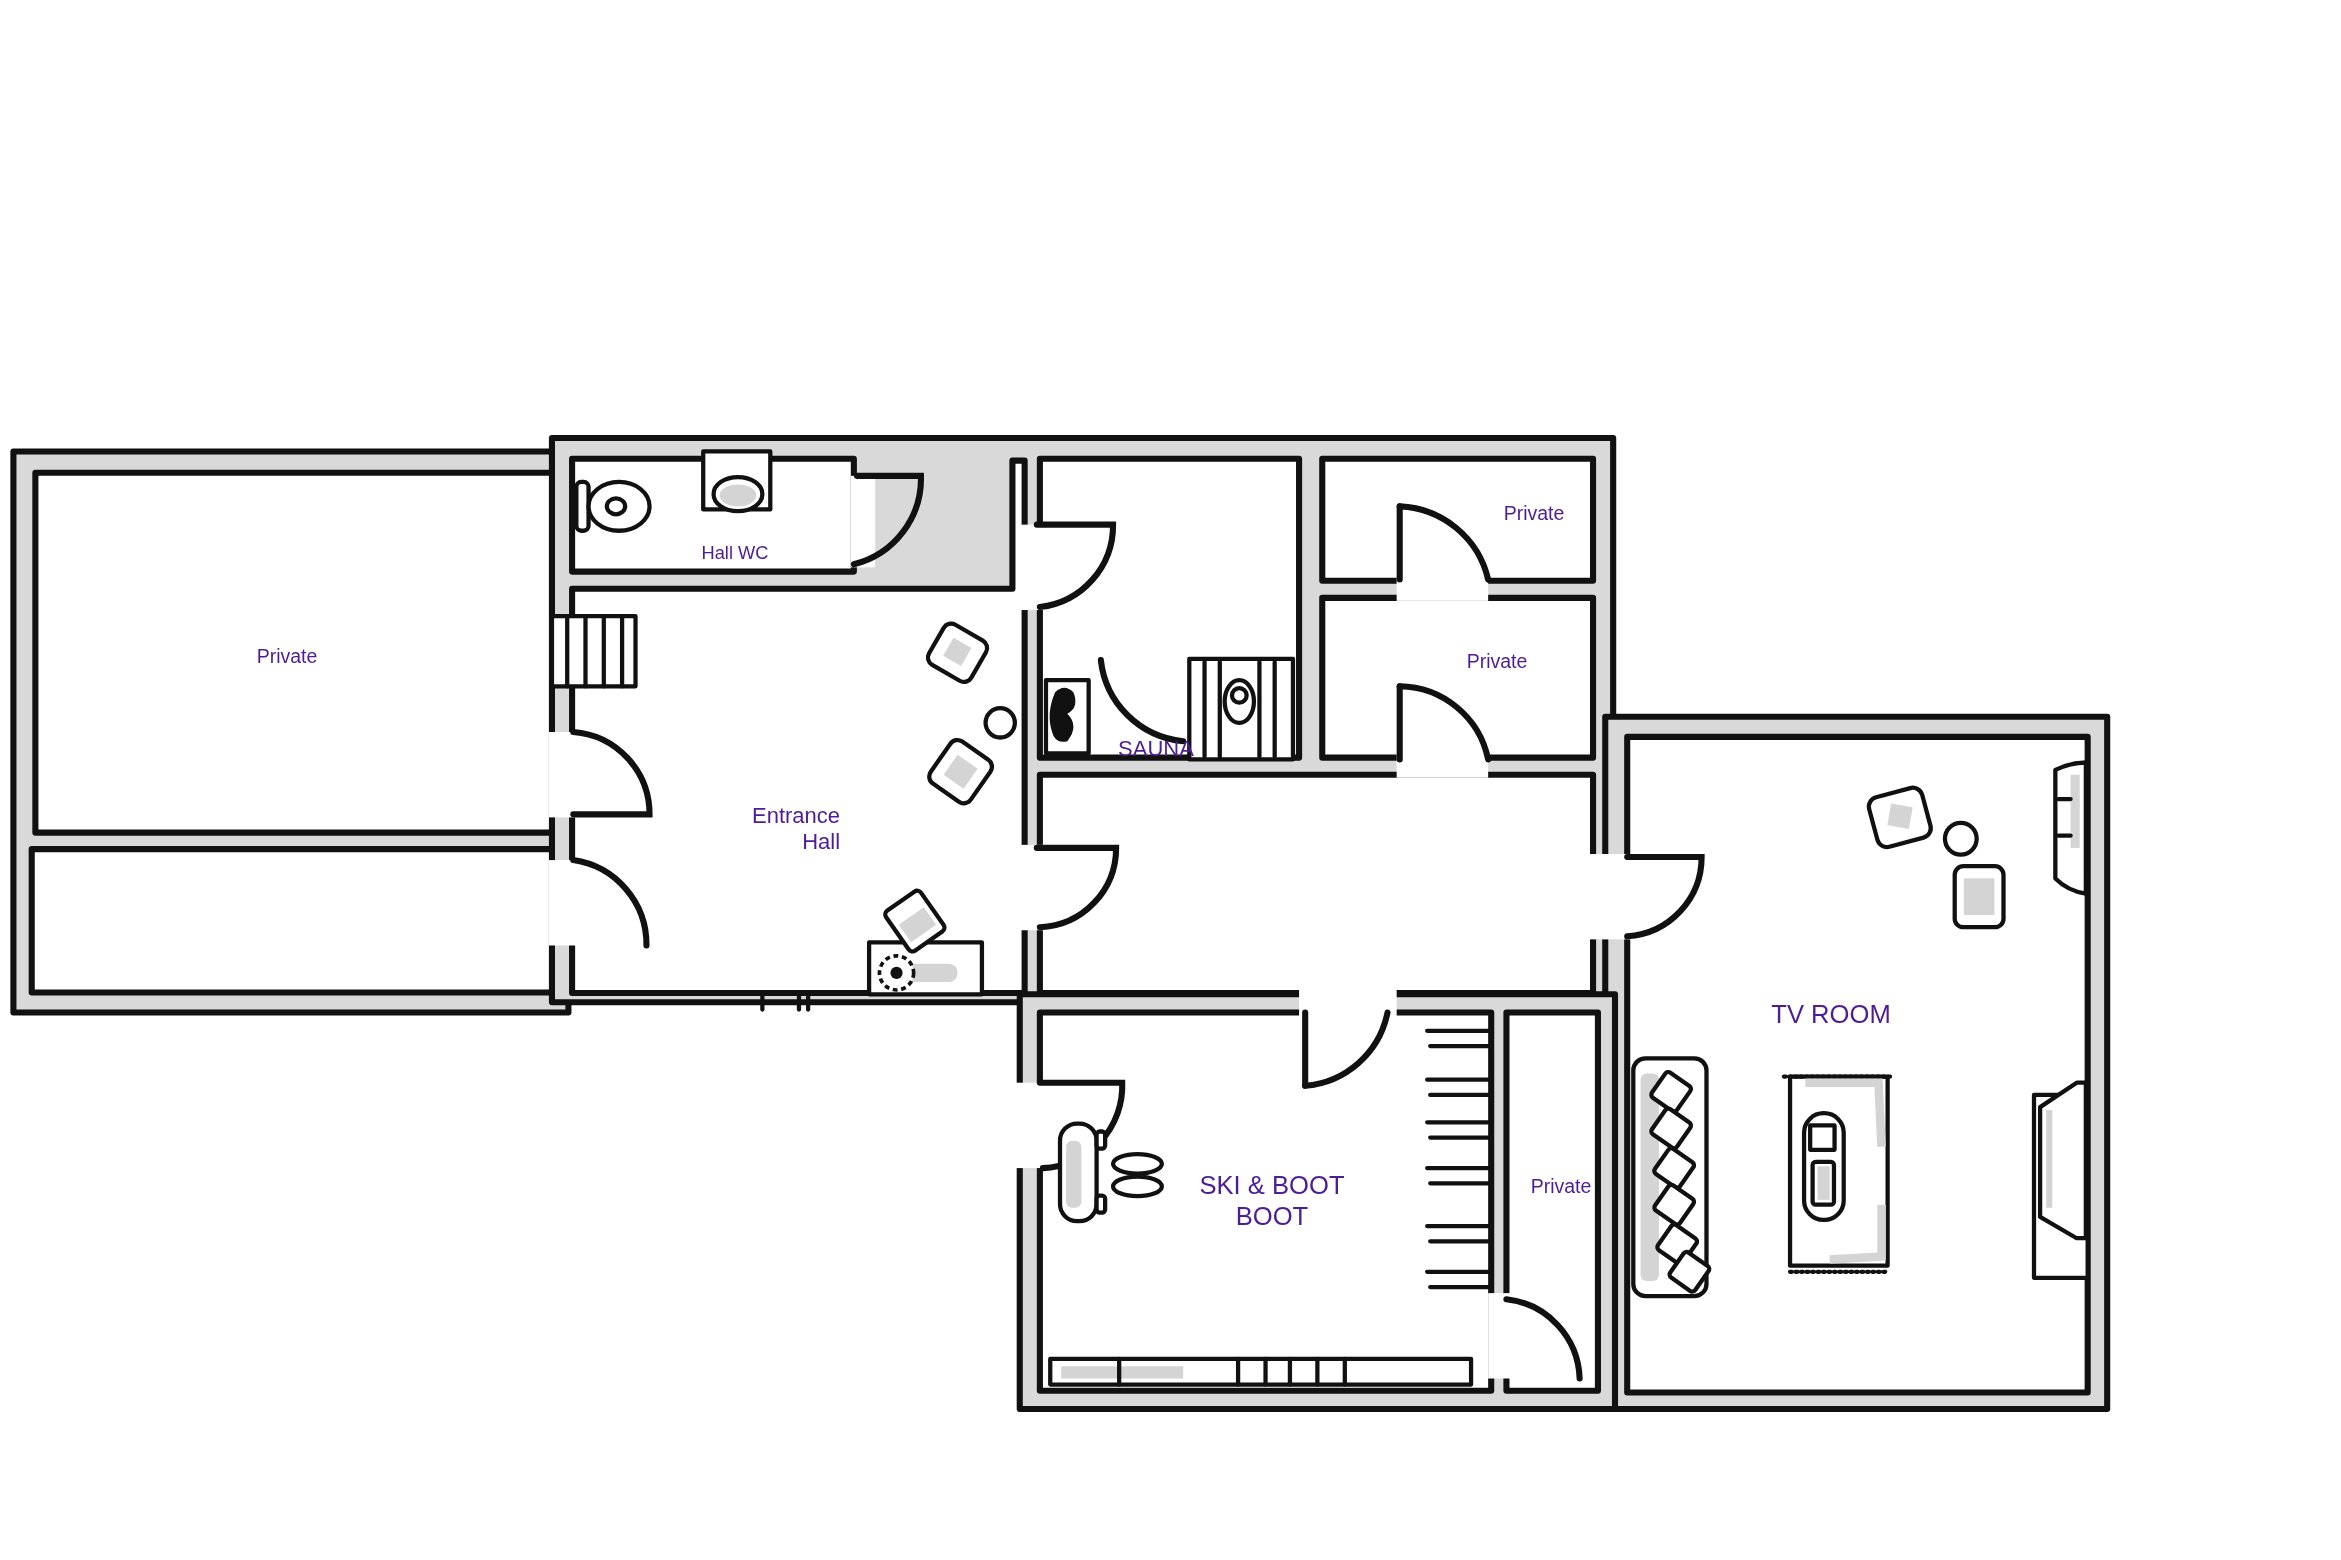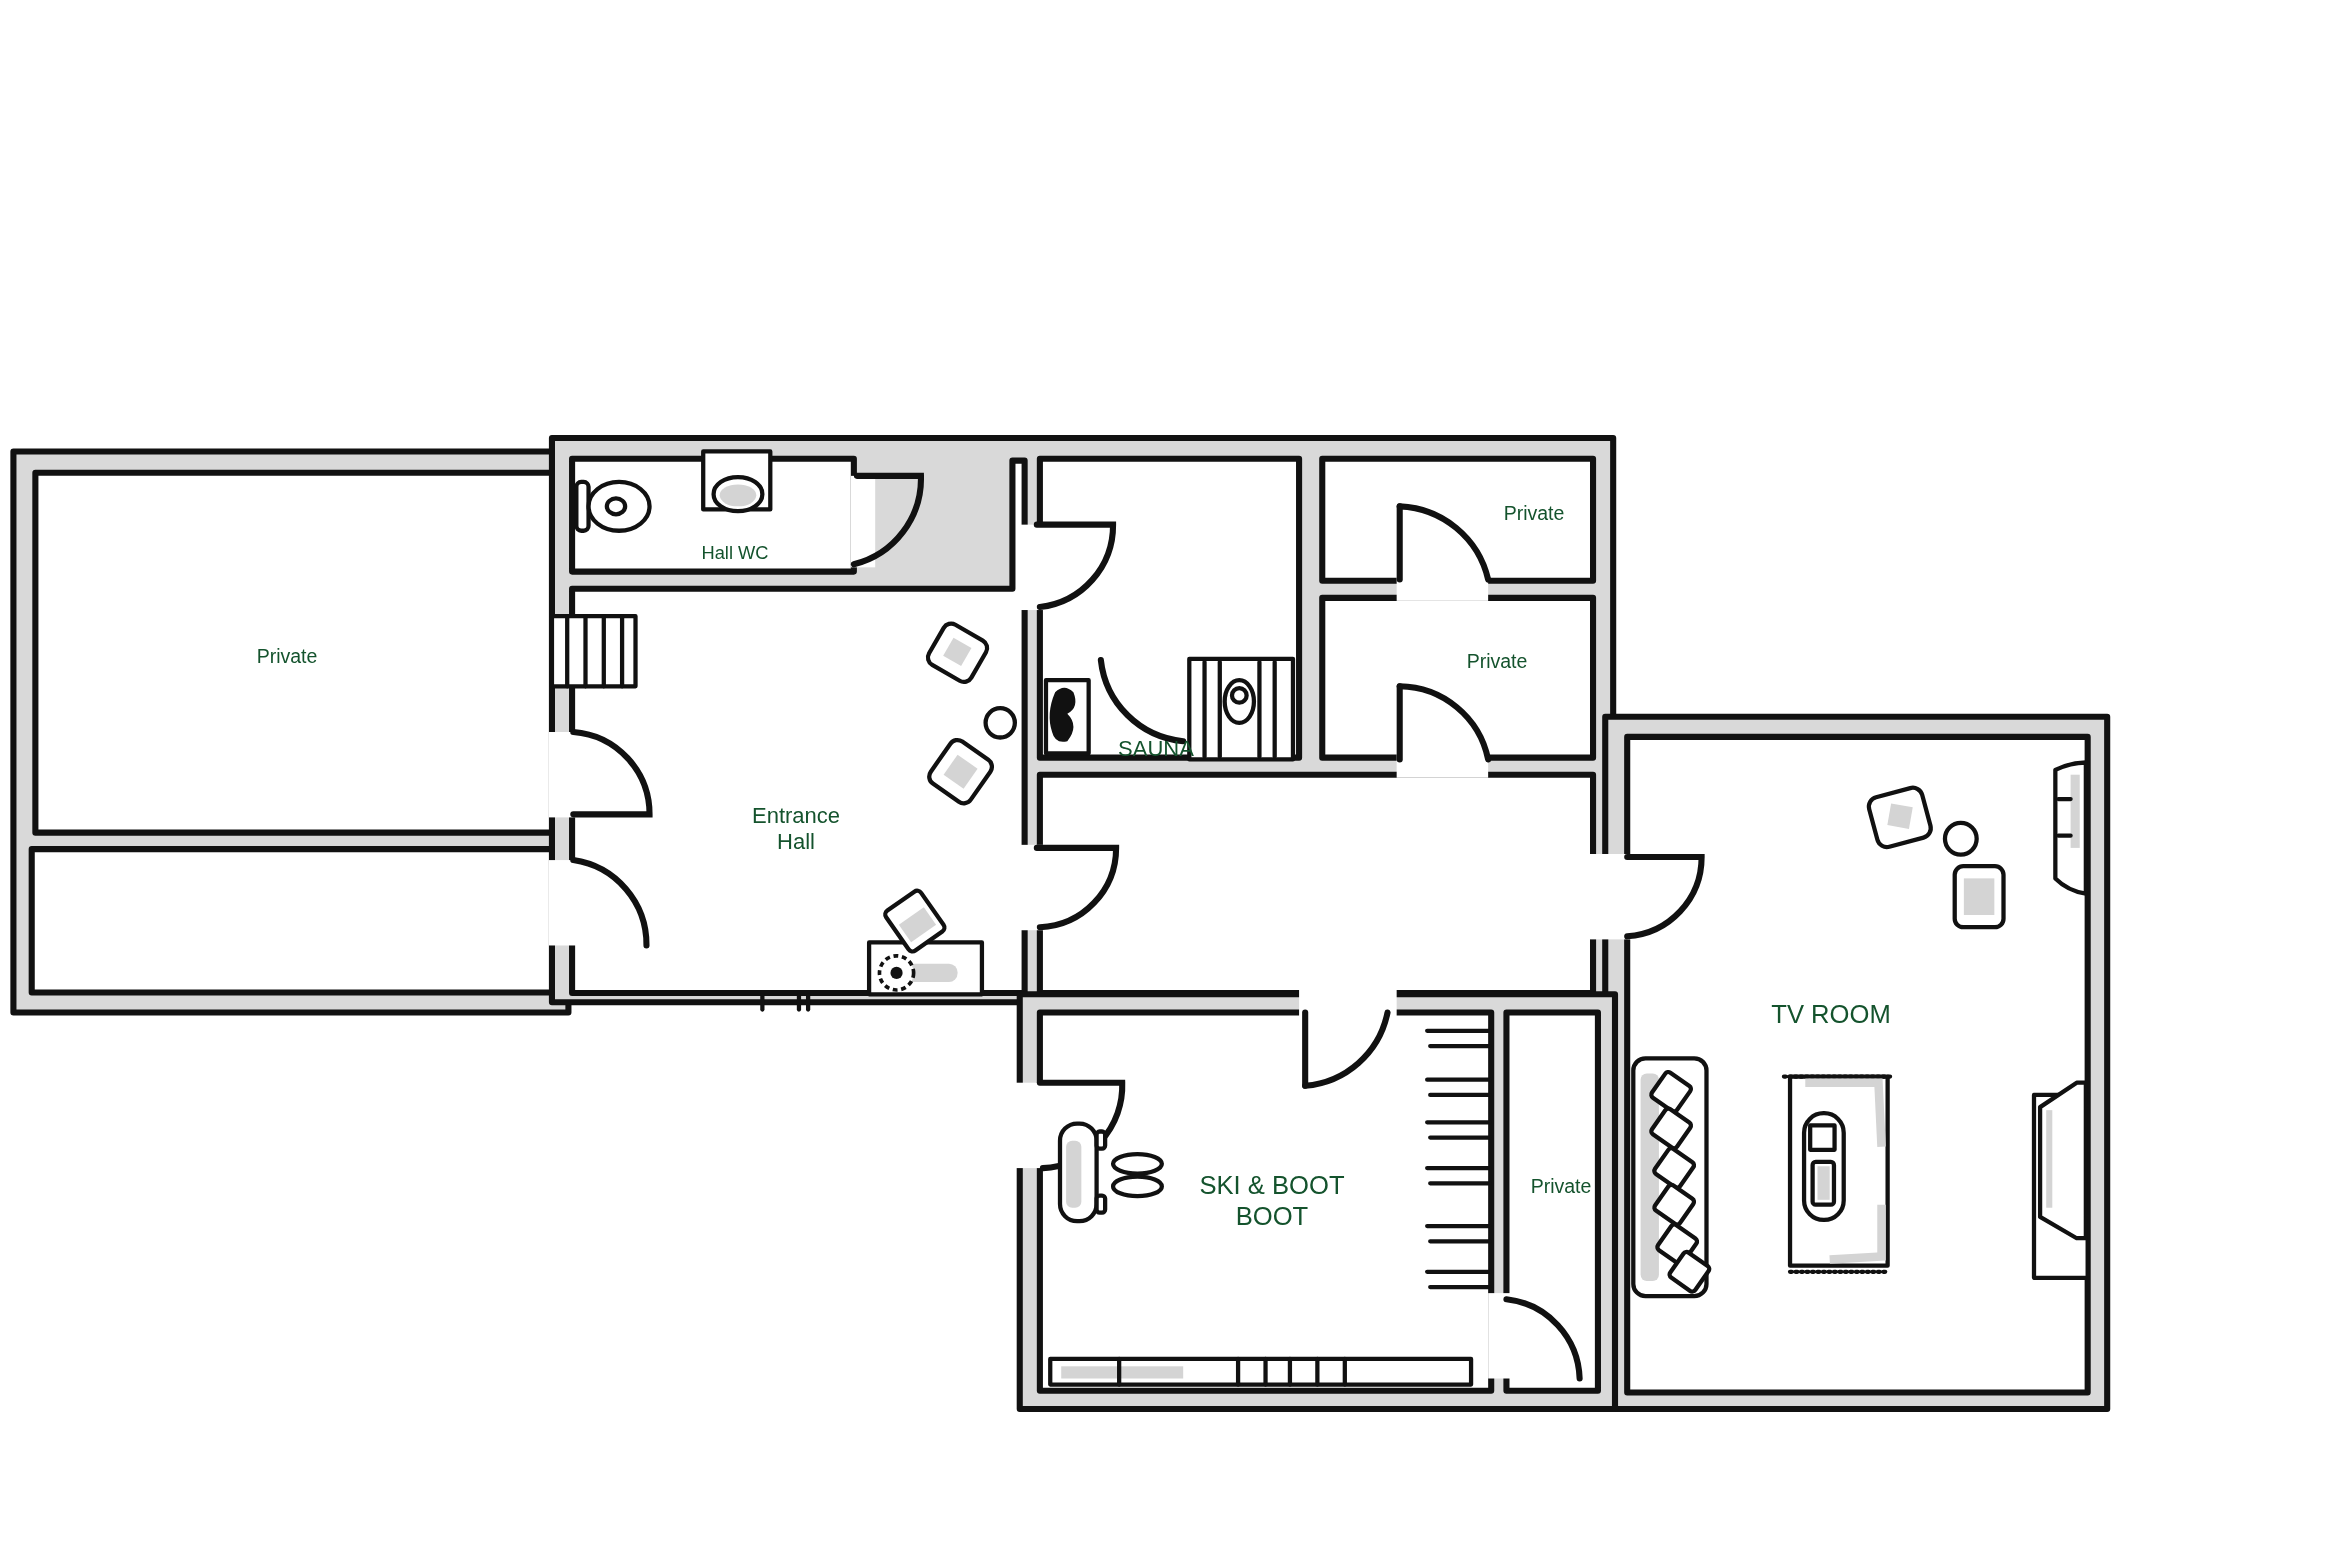--- a/index.html
+++ b/index.html
@@ -1,20 +1,20 @@
 <!DOCTYPE html>
 <html style="font-size:9.8px"><head>
 <meta charset="utf-8">
 <style>
   html, body { margin:0; padding:0; background:#ffffff; }
   body { width:2342px; height:1561px; position:relative; overflow:hidden; font-family:"Liberation Sans", sans-serif; }
   #plan { position:absolute; left:0; top:0; width:2342px; height:1561px; }
-  .room-label { position:absolute; color:#14532d; font-family:"Liberation Sans", sans-serif; text-align:center; line-height:1.2; white-space:nowrap; transform:translate(-50%,-50%); }
+  .room-label { position:absolute; color:#4c1d95; font-family:"Liberation Sans", sans-serif; text-align:center; line-height:1.2; white-space:nowrap; transform:translate(-50%,-50%); }
   .lbl-sm { font-size:19.5px; }
-  .lbl-md { font-size:22px; }
+  .lbl-md { font-size:22px;text-align:right; }
   .lbl-lg { font-size:25.6px; }
 </style>
 </head>
 <body>
 
 <svg id="plan" viewBox="0 0 3840 2559" xmlns="http://www.w3.org/2000/svg">
   <defs>
     <style>
       .w { fill:#d9d9d9; stroke:#111; stroke-width:10; stroke-linejoin:round; }
       .wi { fill:#ffffff; stroke:#111; stroke-width:10; stroke-linejoin:round; }

